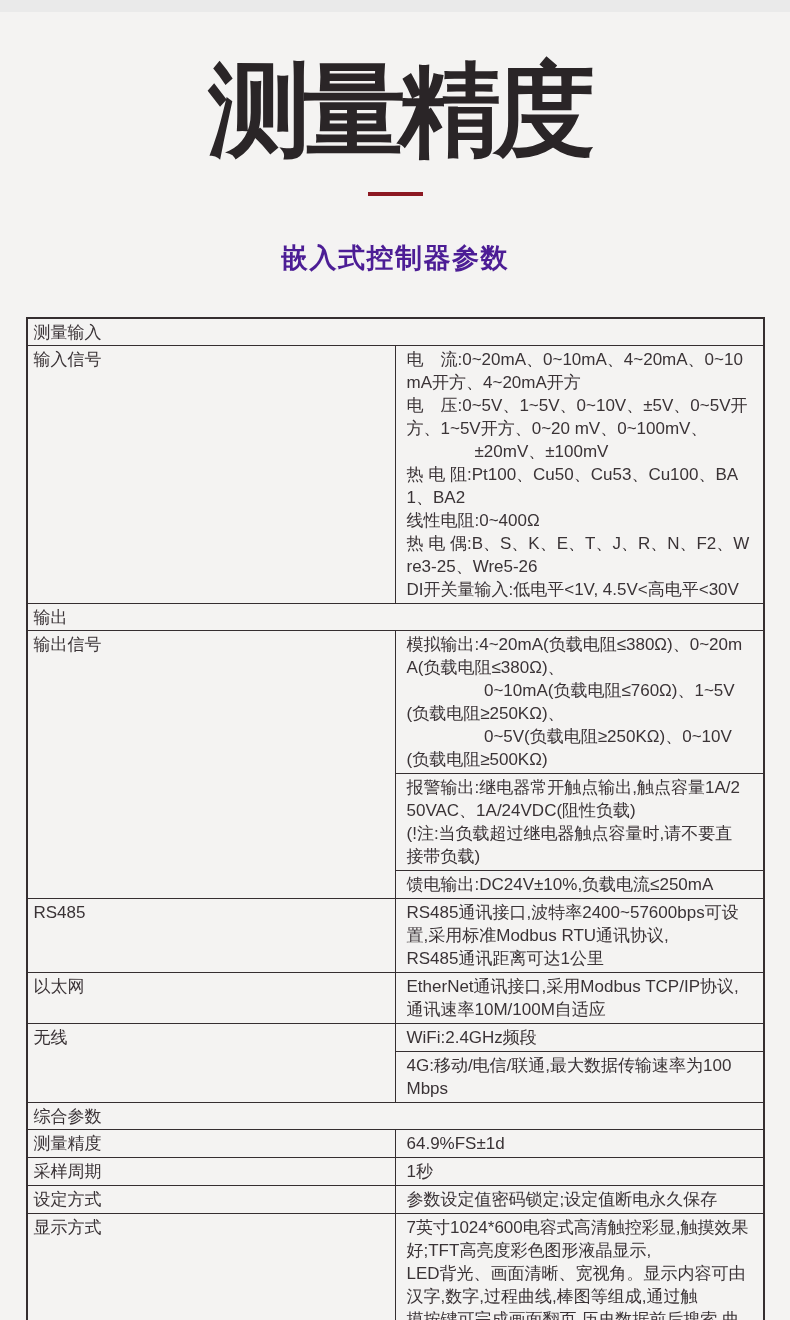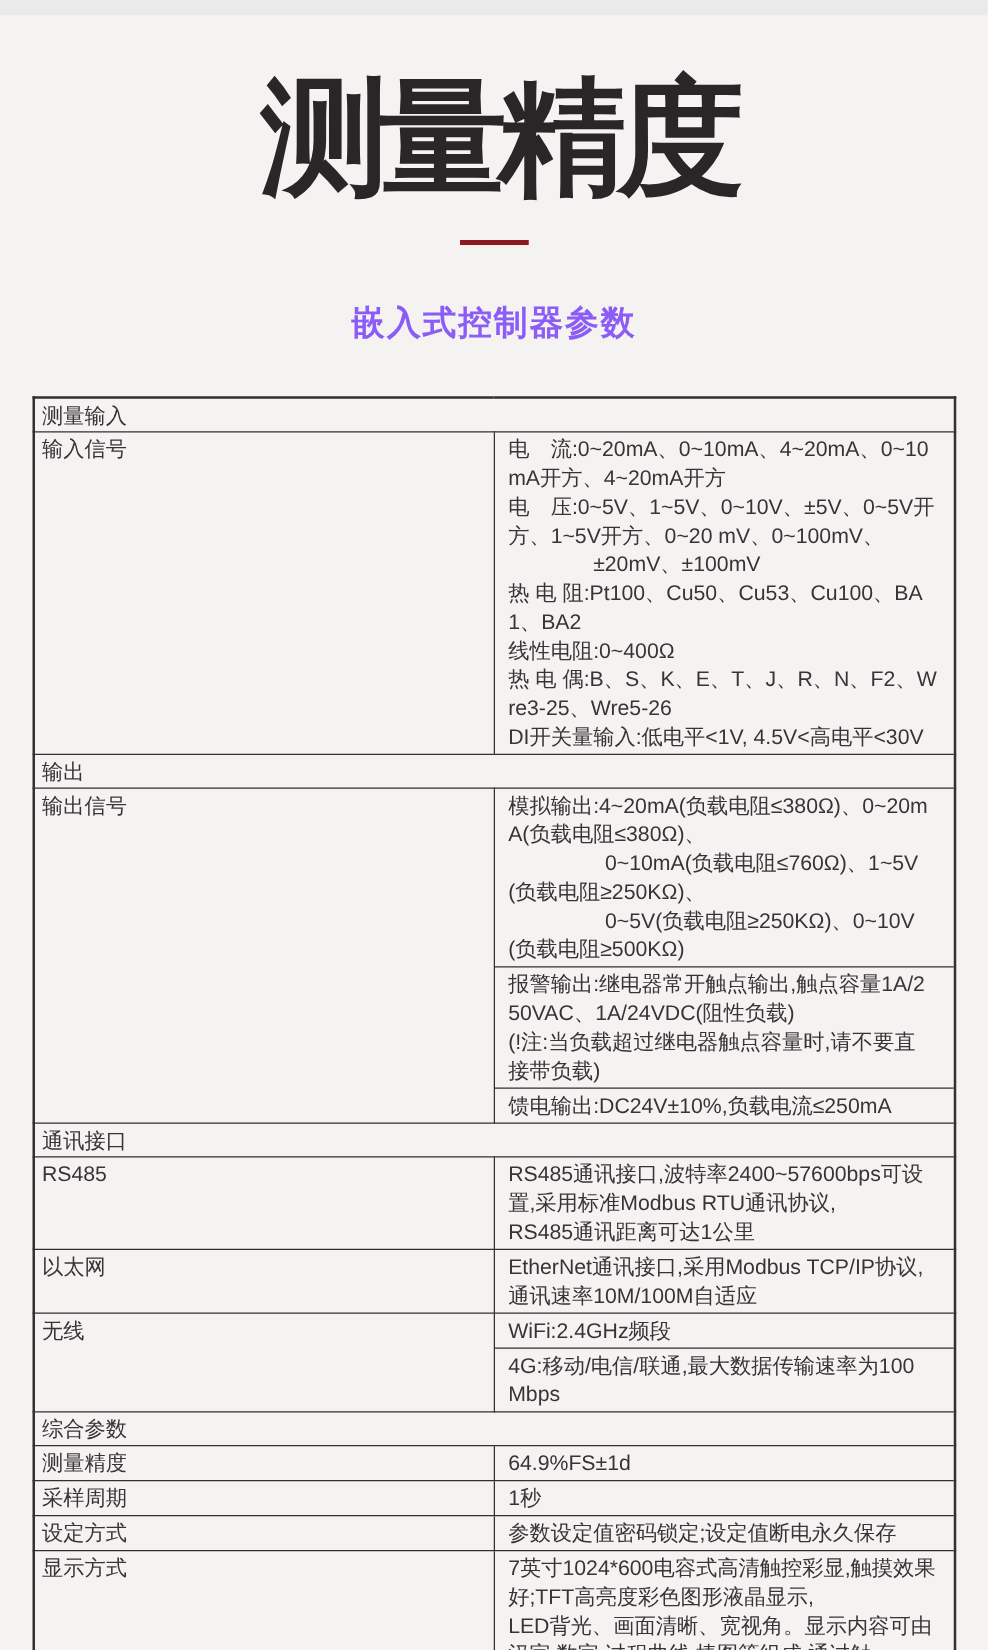--- a/index.html
+++ b/index.html
@@ -34,21 +34,21 @@
     height: 4px;
     margin: 28px auto 0 auto;
     background: #8c1822;
   }
   .page-subtitle {
     margin: 44px 0 0 0;
     text-align: center;
     font-size: 27px;
     font-weight: 700;
     letter-spacing: 1.5px;
-    color: #8b5cf6;
+    color: #4c1d95;
   }
   table.spec {
     width: 739px;
     margin: 41px auto 0 auto;
     border-collapse: collapse;
     border: 2px solid #352e30;
     font-size: 17px;
     color: #3a3336;
     table-layout: fixed;
   }
@@ -122,23 +122,20 @@
       <td class="content-td nopad">
         <div class="subcell lines">模拟输出:4~20mA(负载电阻≤380Ω)、0~20mA(负载电阻≤380Ω)、
 　　　　  0~10mA(负载电阻≤760Ω)、1~5V(负载电阻≥250KΩ)、
 　　　　  0~5V(负载电阻≥250KΩ)、0~10V(负载电阻≥500KΩ)</div>
         <div class="subcell lines">报警输出:继电器常开触点输出,触点容量1A/250VAC、1A/24VDC(阻性负载)
 (!注:当负载超过继电器触点容量时,请不要直接带负载)</div>
         <div class="subcell lines">馈电输出:DC24V±10%,负载电流≤250mA</div>
       </td>
     </tr>
 
-    <tr>
-      <td class="sec-td" colspan="2">通讯接口</td>
-    </tr>
 
     <tr>
       <td class="label-td">RS485</td>
       <td class="content-td lines">RS485通讯接口,波特率2400~57600bps可设置,采用标准Modbus RTU通讯协议,
 RS485通讯距离可达1公里</td>
     </tr>
 
     <tr>
       <td class="label-td">以太网</td>
       <td class="content-td lines">EtherNet通讯接口,采用Modbus TCP/IP协议,通讯速率10M/100M自适应</td>

